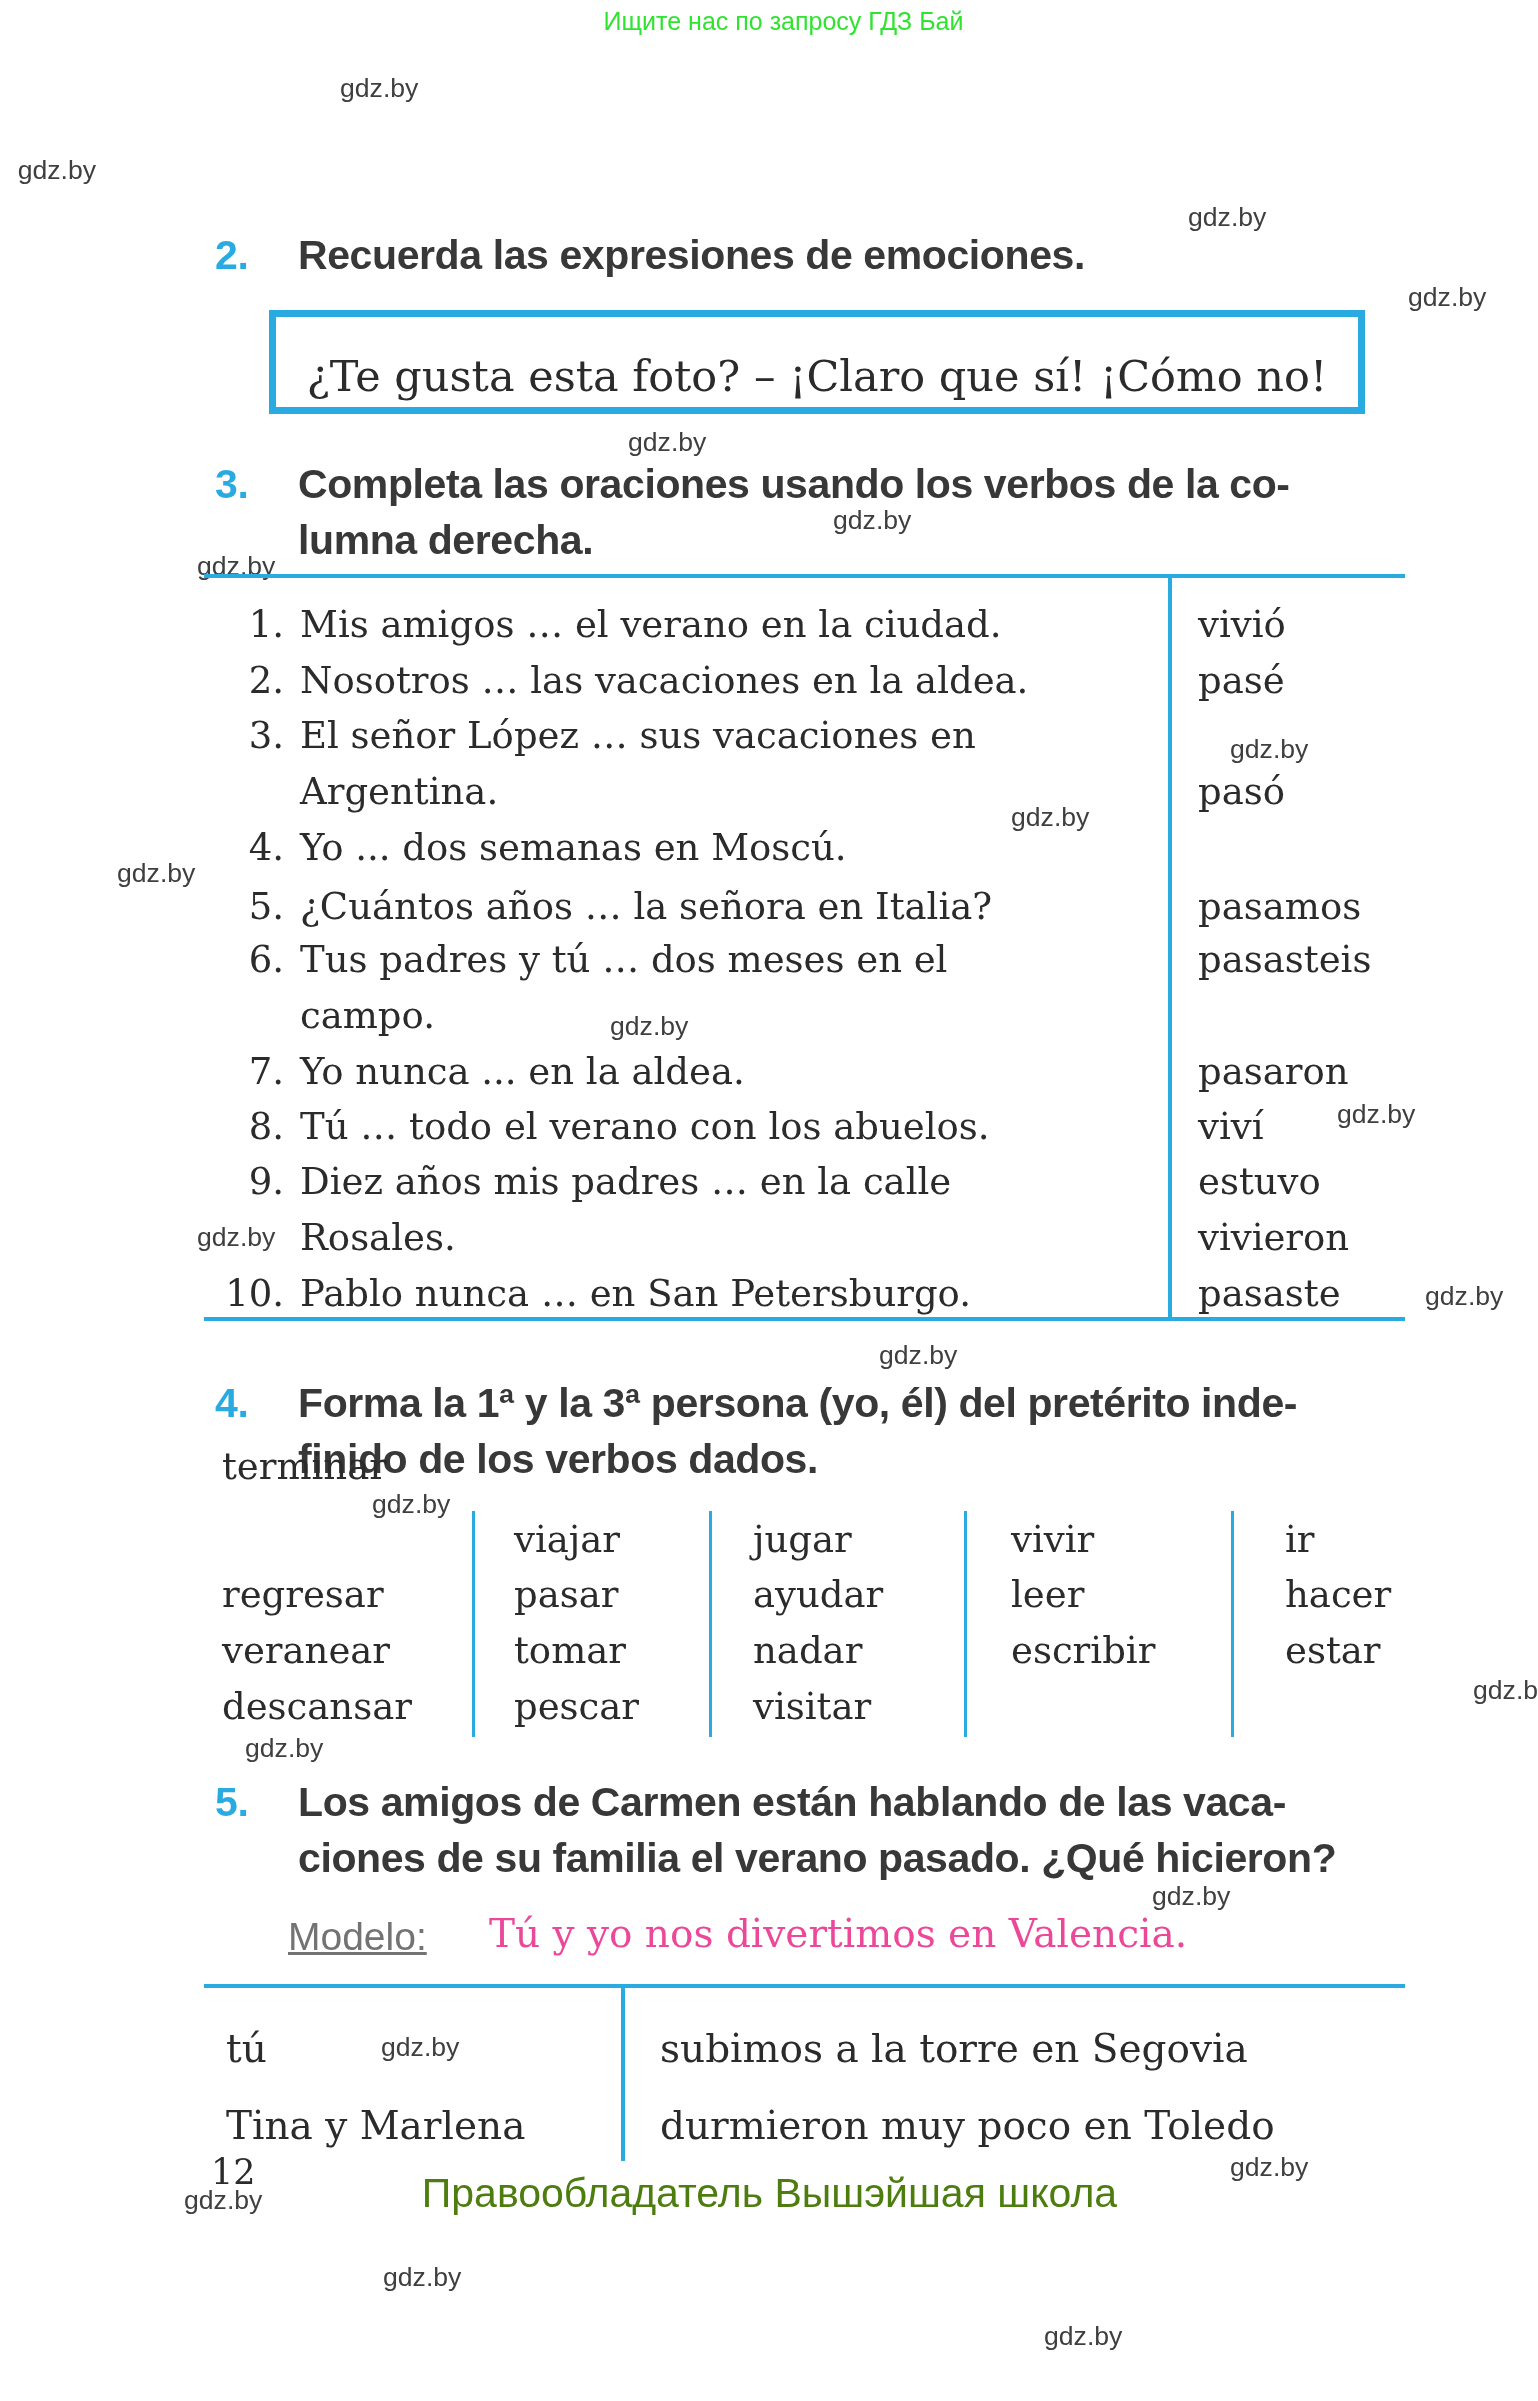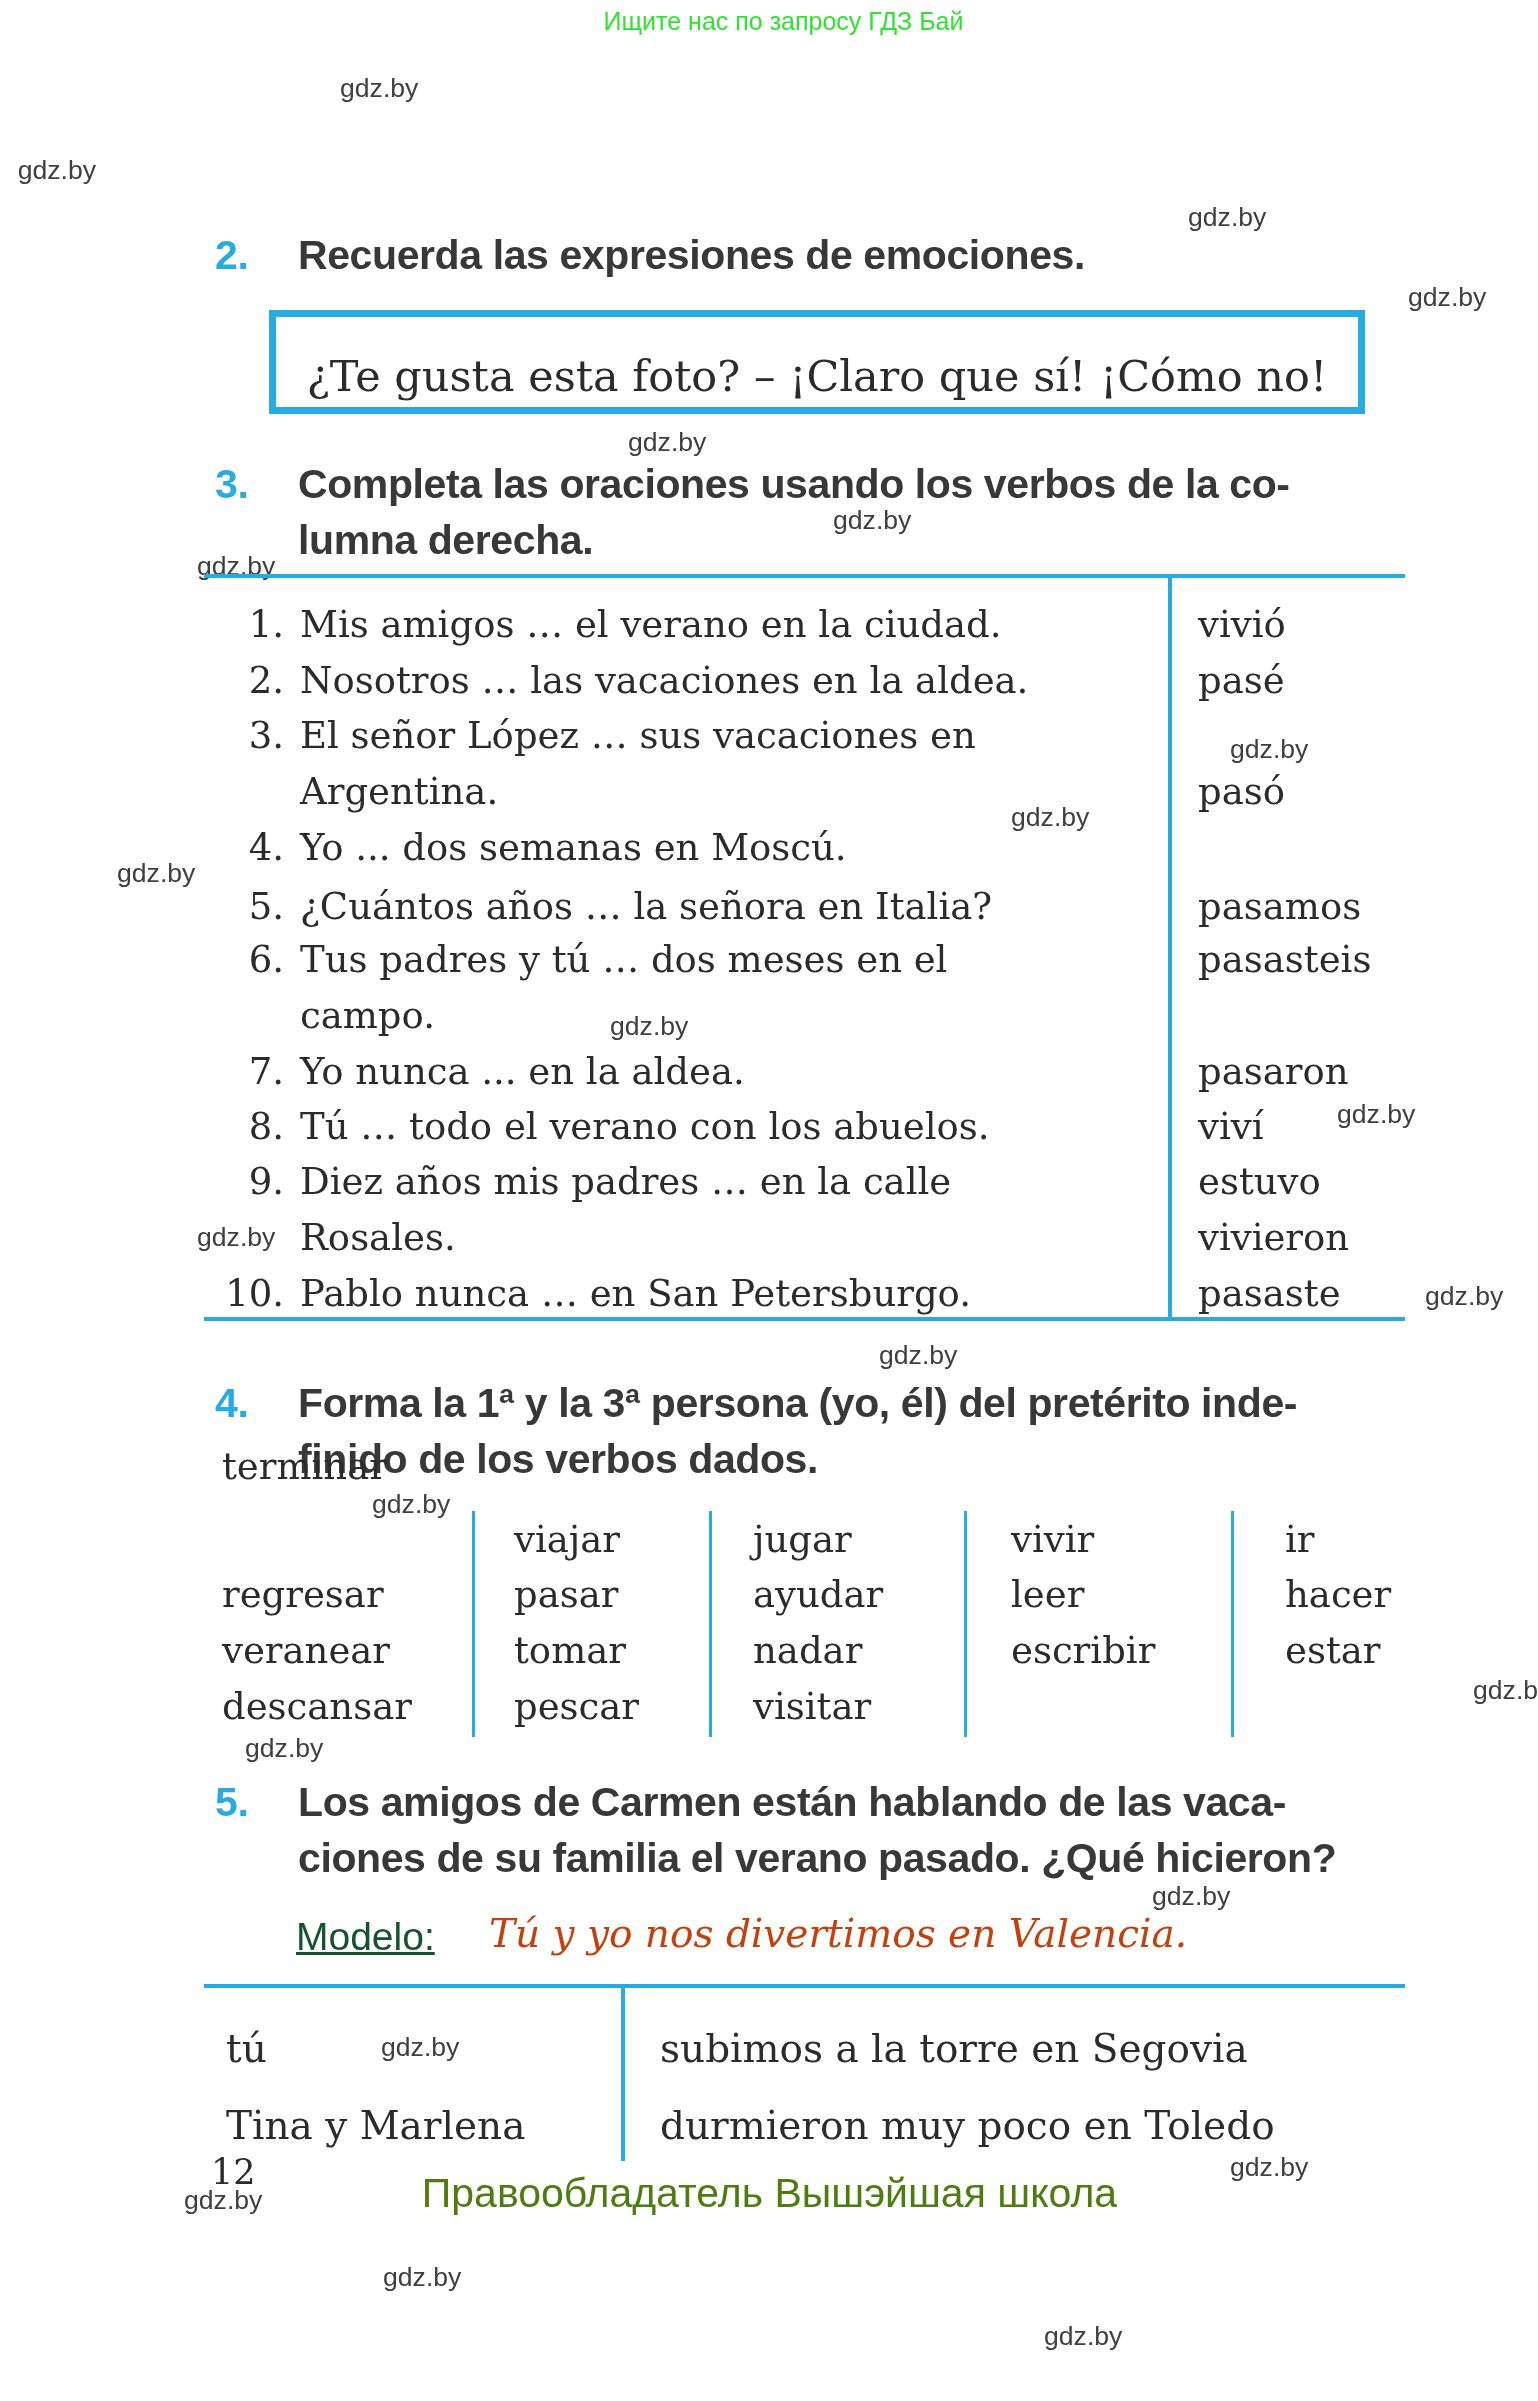--- a/index.html
+++ b/index.html
@@ -20,24 +20,24 @@
   }
   .boxed span{font-family:"DejaVu Serif",serif;font-size:43px;color:#2b2b2b;white-space:nowrap;margin-top:28px;}
   .hline{position:absolute;background:#29abe2;height:4.4px;}
   .vline{position:absolute;background:#29abe2;width:4.4px;}
   .sep4{position:absolute;background:#29abe2;width:2.7px;top:1511px;height:226px;}
   .itemnum{position:absolute;width:80px;text-align:right;left:204px;
     font-family:"DejaVu Serif",serif;font-size:37px;color:#2b2b2b;white-space:nowrap;}
   .itemtext{position:absolute;left:300px;font-family:"DejaVu Serif",serif;font-size:37px;color:#2b2b2b;white-space:nowrap;}
   .verb{position:absolute;left:1198px;font-family:"DejaVu Serif",serif;font-size:37px;color:#2b2b2b;white-space:nowrap;}
   .v4{position:absolute;font-family:"DejaVu Serif",serif;font-size:37px;color:#2b2b2b;white-space:nowrap;}
-  .modelo-label{position:absolute;left:296px;top:1915px;font-size:39px;color:#14532d;
+  .modelo-label{position:absolute;left:288px;top:1915px;font-size:39px;color:#737373;
     text-decoration:underline;white-space:nowrap;}
   .modelo-text{position:absolute;left:489px;top:1911px;font-family:"DejaVu Serif",serif;
-    font-style:italic;font-size:39px;color:#c2410c;white-space:nowrap;text-align:right;}
+    font-size:39px;color:#ec4899;white-space:nowrap;text-align:right;}
   .t5{font-family:"DejaVu Serif",serif;font-size:39px;color:#2b2b2b;white-space:nowrap;position:absolute;}
   .pagenum{position:absolute;left:211px;top:2152px;font-family:"DejaVu Serif",serif;font-size:35px;color:#2b2b2b;}
   .copyright{top:2170px;font-size:41px;color:#4d7c0f;}
   .footer-links{top:2369px;font-size:24px;color:#1b4ed8;}
 </style>
 </head>
 <body>
 
 <div class="canvas">
 

